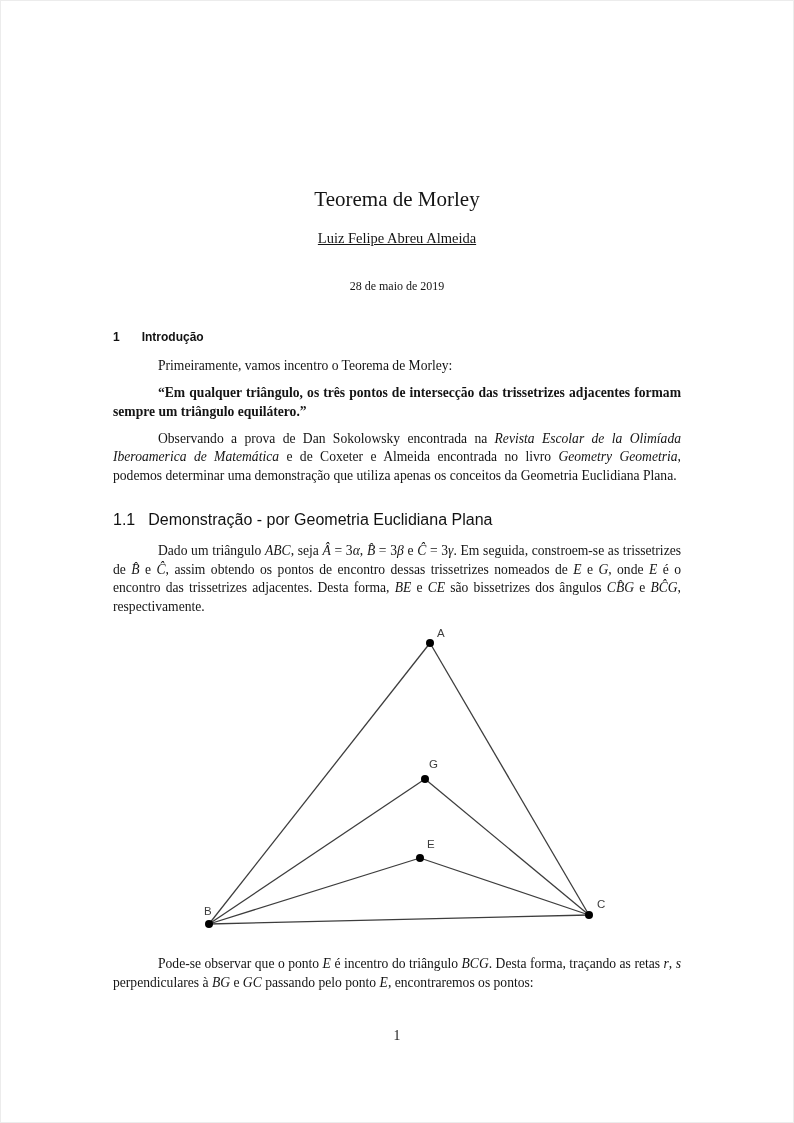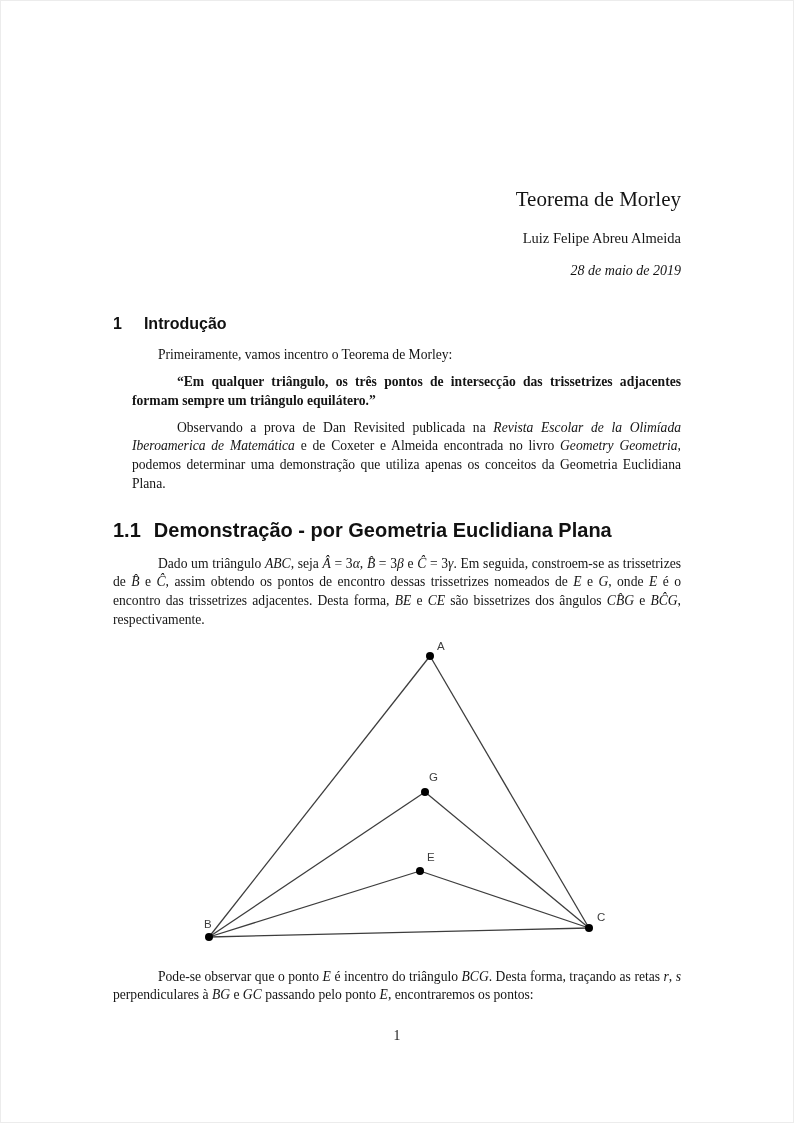--- a/index.html
+++ b/index.html
@@ -3,30 +3,30 @@
 <meta charset="utf-8">
 <style>
   html,body{margin:0;padding:0;}
   body{
     width:794px;height:1123px;background:#ffffff;position:relative;
     font-family:"Liberation Serif",serif;color:#141414;
     box-shadow:inset 0 0 0 1px #ececec;
     overflow:hidden;
   }
   .page{padding:0 113px;}
-  .titleblock{text-align:right;}
+  .titleblock{text-align:center;}
   .doc-title{padding-top:186px;font-size:21px;line-height:1.25;}
-  .doc-author{margin-top:18px;font-size:14.5px;}
-  .doc-date{margin-top:16px;font-size:14px;font-style:italic;}
-  h2.sec{font-family:"Liberation Sans",sans-serif;font-size:16px;font-weight:700;margin:36px 0 0;color:#111;}
+  .doc-author{margin-top:18px;font-size:14.5px;text-decoration:underline;}
+  .doc-date{margin-top:32px;font-size:12px;}
+  h2.sec{font-family:"Liberation Sans",sans-serif;font-size:12px;font-weight:700;margin:36px 0 0;color:#111;}
   h2.sec .num{display:inline-block;margin-right:22px;}
-  h3.subsec{font-family:"Liberation Sans",sans-serif;font-size:20px;font-weight:700;margin:25px 0 8px;color:#111;}
+  h3.subsec{font-family:"Liberation Sans",sans-serif;font-size:16px;font-weight:400;margin:25px 0 8px;color:#111;}
   h3.subsec .num{display:inline-block;margin-right:13px;}
   p.para{margin:13px 0 0;font-size:13.6px;line-height:1.38;text-align:justify;text-indent:45px;}
-  p.para.tight{margin-top:8px;margin-left:19px;}
+  p.para.tight{margin-top:8px;}
   p.bold{font-weight:700;}
   .i{font-style:italic;}
   .figure{margin:10px 0 0 37px;width:500px;height:315px;}
   .pageno{position:absolute;left:0;top:1028px;width:794px;text-align:center;font-size:13.6px;}
 </style>
 </head>
 <body>
 
 <div class="page">
 
@@ -35,21 +35,21 @@
     <div class="doc-author">Luiz Felipe Abreu Almeida</div>
     <div class="doc-date">28 de maio de 2019</div>
   </div>
 
   <h2 class="sec"><span class="num">1</span><span>Introdução</span></h2>
 
   <p class="para">Primeiramente, vamos incentro o Teorema de Morley:</p>
 
   <p class="para bold tight">“Em qualquer triângulo, os três pontos de intersecção das trissetrizes adjacentes formam sempre um triângulo equilátero.”</p>
 
-  <p class="para tight"><span>Observando a prova de Dan Revisited publicada na </span><span class="i">Revista Escolar de la Olimíada Iberoamerica de Matemática</span><span> e de Coxeter e Almeida encontrada no livro </span><span class="i">Geometry Geometria</span><span>, podemos determinar uma demonstração que utiliza apenas os conceitos da Geometria Euclidiana Plana.</span></p>
+  <p class="para tight"><span>Observando a prova de Dan Sokolowsky encontrada na </span><span class="i">Revista Escolar de la Olimíada Iberoamerica de Matemática</span><span> e de Coxeter e Almeida encontrada no livro </span><span class="i">Geometry Geometria</span><span>, podemos determinar uma demonstração que utiliza apenas os conceitos da Geometria Euclidiana Plana.</span></p>
 
   <h3 class="subsec"><span class="num">1.1</span><span>Demonstração - por Geometria Euclidiana Plana</span></h3>
 
   <p class="para"><span>Dado um triângulo </span><span class="i">ABC</span><span>, seja </span><span class="i">Â</span><span> = 3</span><span class="i">α</span><span>, </span><span class="i">B̂</span><span> = 3</span><span class="i">β</span><span> e </span><span class="i">Ĉ</span><span> = 3</span><span class="i">γ</span><span>. Em seguida, constroem-se as trissetrizes de </span><span class="i">B̂</span><span> e </span><span class="i">Ĉ</span><span>, assim obtendo os pontos de encontro dessas trissetrizes nomeados de </span><span class="i">E</span><span> e </span><span class="i">G</span><span>, onde </span><span class="i">E</span><span> é o encontro das trissetrizes adjacentes. Desta forma, </span><span class="i">BE</span><span> e </span><span class="i">CE</span><span> são bissetrizes dos ângulos </span><span class="i">CB̂G</span><span> e </span><span class="i">BĈG</span><span>, respectivamente.</span></p>
 
   <div class="figure">
     <svg width="500" height="315" viewBox="0 0 500 315" xmlns="http://www.w3.org/2000/svg">
         <line x1="59" y1="297" x2="280" y2="16" stroke="#3d3d3d" stroke-width="1.3"></line>
         <line x1="280" y1="16" x2="439" y2="288" stroke="#3d3d3d" stroke-width="1.3"></line>
         <line x1="59" y1="297" x2="439" y2="288" stroke="#3d3d3d" stroke-width="1.3"></line>

